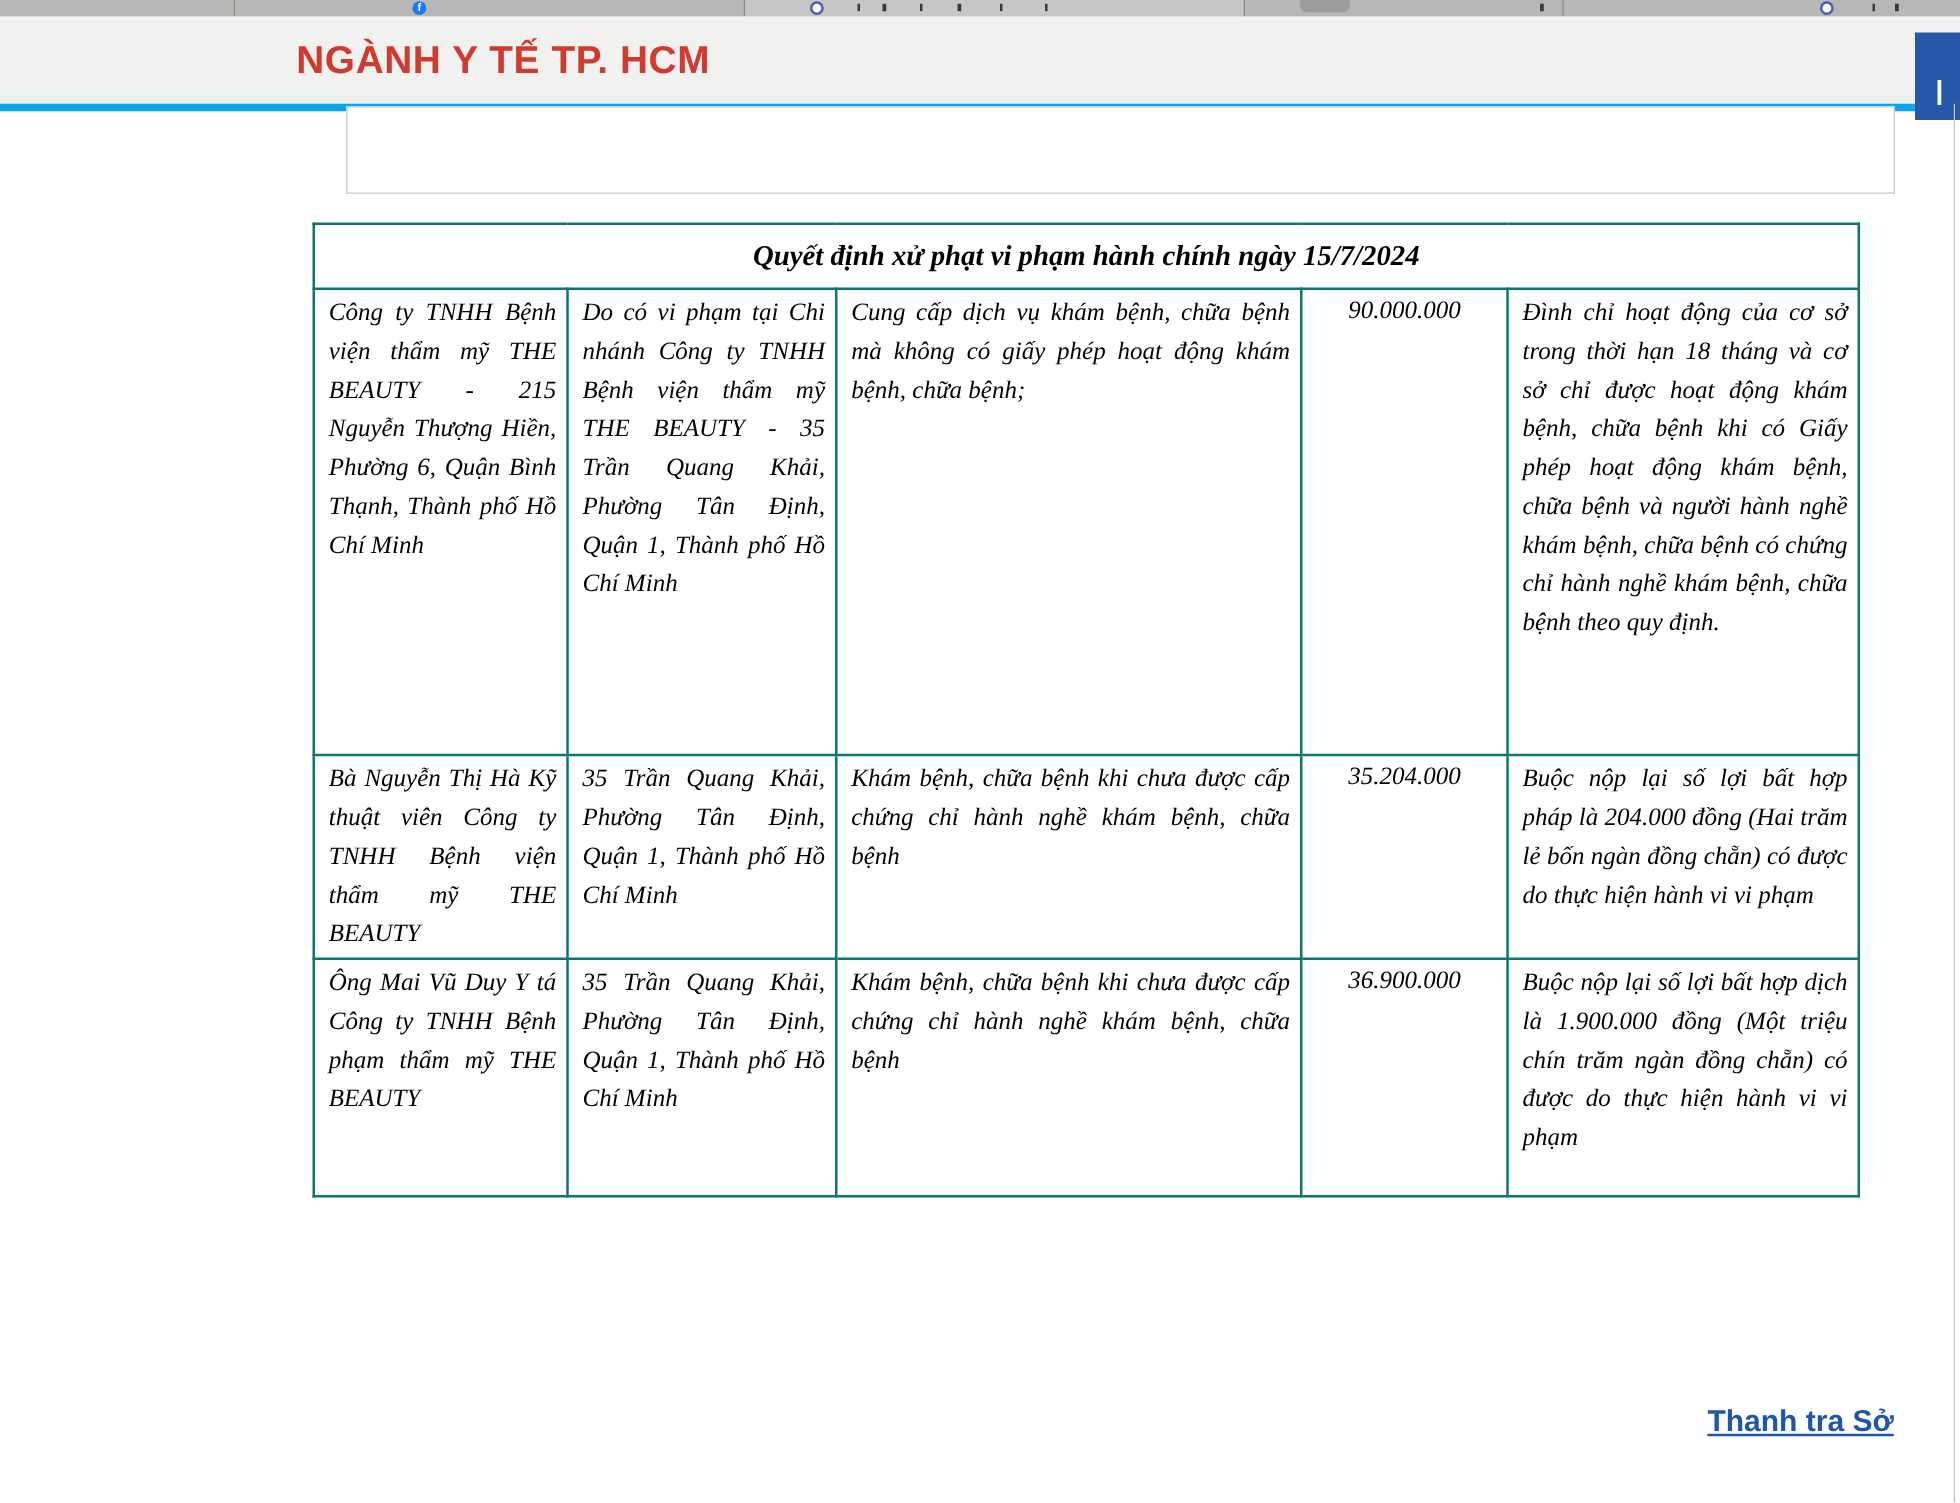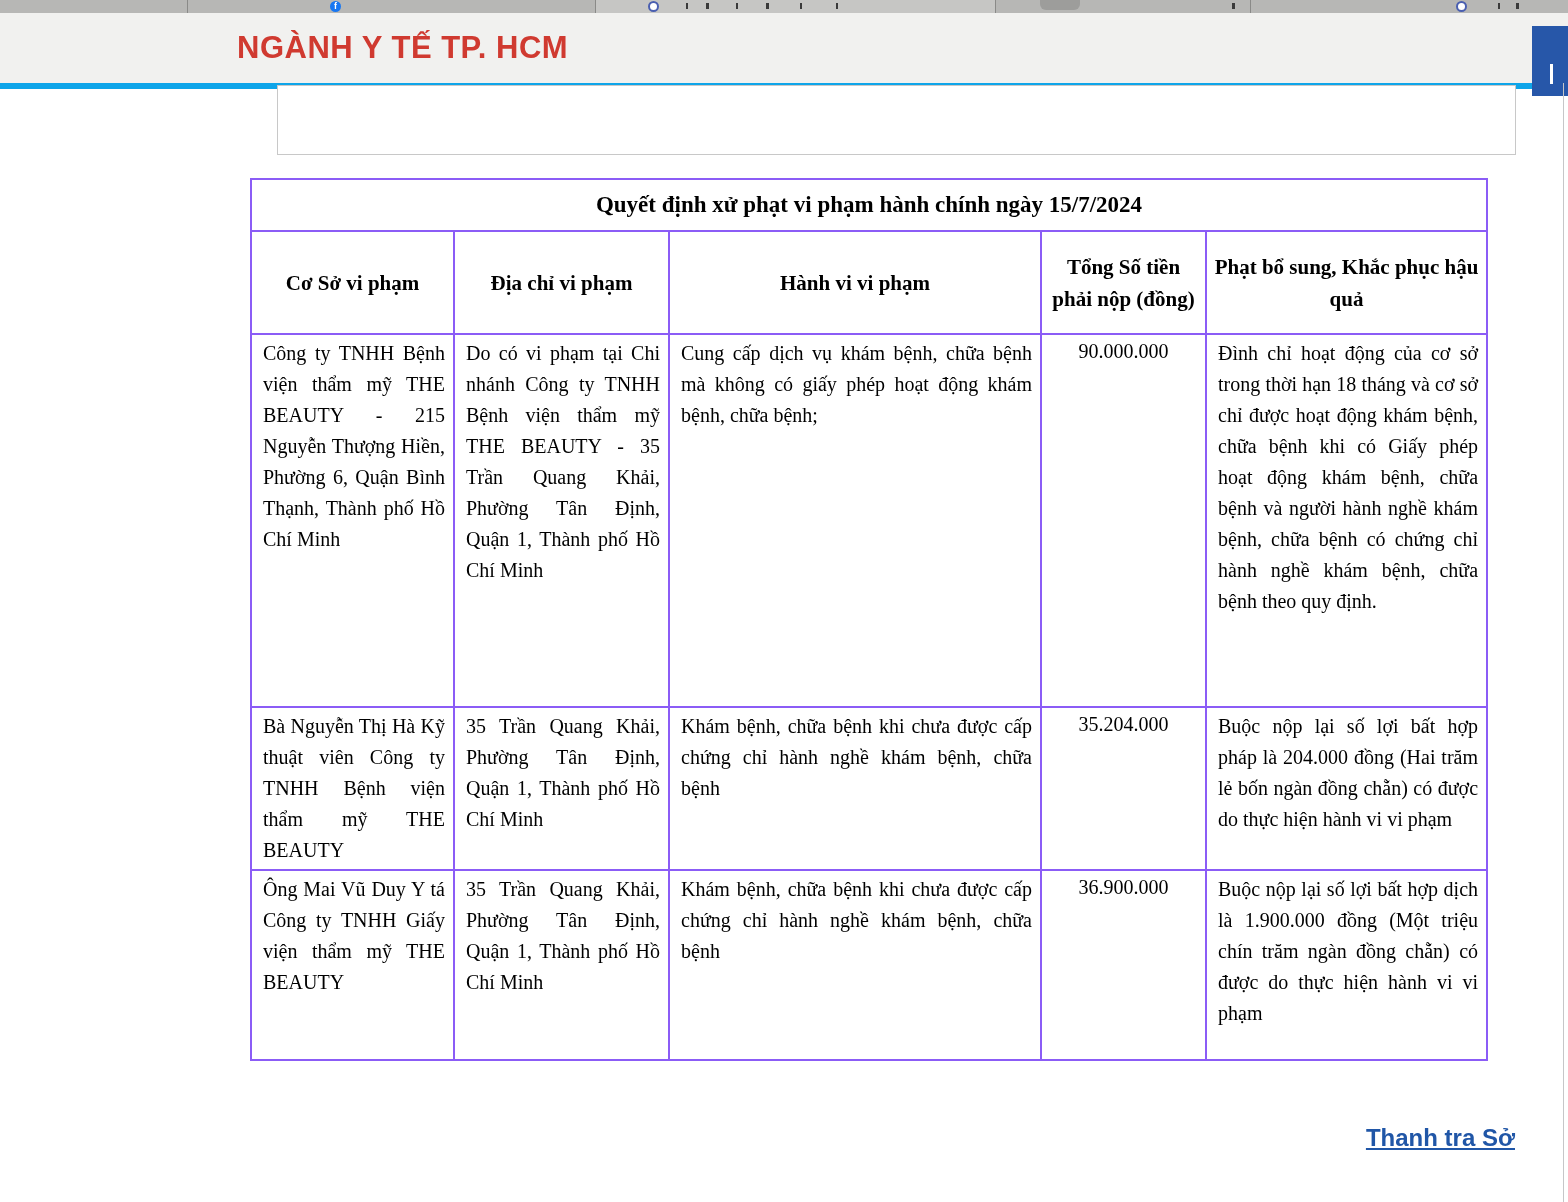--- a/index.html
+++ b/index.html
@@ -45,21 +45,21 @@
     position:absolute;left:277px;top:85px;width:1239px;height:70px;
     background:#ffffff;border:1px solid #c8c8c8;box-sizing:border-box;
   }
   .page-edge{position:absolute;left:1563px;top:83px;width:1px;height:1119px;background:#c6c6c8;}
   
   table.doc{
     position:absolute;left:250px;top:178px;width:1236px;
     border-collapse:collapse;table-layout:fixed;
     font-family:"Liberation Serif",serif;color:#000;
   }
-  table.doc td,table.doc th{border:2px solid #8b5cf6;box-sizing:border-box;}
+  table.doc td,table.doc th{border:2px solid #0f766e;box-sizing:border-box;font-style:italic;}
   td.title{
     height:52px;text-align:center;vertical-align:middle;
     font-weight:bold;font-size:23px;
   }
   th.colhead{
     height:103px;text-align:center;vertical-align:middle;
     font-weight:bold;font-size:21px;line-height:32px;padding:0 6px;
   }
   td.cell{
     vertical-align:top;text-align:justify;
@@ -119,43 +119,36 @@
     <col style="width:203px">
     <col style="width:215px">
     <col style="width:372px">
     <col style="width:165px">
     <col style="width:281px">
   </colgroup>
   <tbody>
     <tr>
       <td class="title" colspan="5">Quyết định xử phạt vi phạm hành chính ngày 15/7/2024</td>
     </tr>
-    <tr>
-      <th class="colhead">Cơ Sở vi phạm</th>
-      <th class="colhead">Địa chỉ vi phạm</th>
-      <th class="colhead">Hành vi vi phạm</th>
-      <th class="colhead">Tổng Số tiền phải nộp (đồng)</th>
-      <th class="colhead">Phạt bổ sung, Khắc phục hậu quả</th>
-    </tr>
     <tr class="r1">
       <td class="cell">Công ty TNHH Bệnh viện thẩm mỹ THE BEAUTY - 215 Nguyễn Thượng Hiền, Phường 6, Quận Bình Thạnh, Thành phố Hồ Chí Minh</td>
       <td class="cell">Do có vi phạm tại Chi nhánh Công ty TNHH Bệnh viện thẩm mỹ THE BEAUTY - 35 Trần Quang Khải, Phường Tân Định, Quận 1, Thành phố Hồ Chí Minh</td>
       <td class="cell">Cung cấp dịch vụ khám bệnh, chữa bệnh mà không có giấy phép hoạt động khám bệnh, chữa bệnh;</td>
       <td class="money">90.000.000</td>
       <td class="cell">Đình chỉ hoạt động của cơ sở trong thời hạn 18 tháng và cơ sở chỉ được hoạt động khám bệnh, chữa bệnh khi có Giấy phép hoạt động khám bệnh, chữa bệnh và người hành nghề khám bệnh, chữa bệnh có chứng chỉ hành nghề khám bệnh, chữa bệnh theo quy định.</td>
     </tr>
     <tr class="r2">
       <td class="cell">Bà Nguyễn Thị Hà Kỹ thuật viên Công ty TNHH Bệnh viện thẩm mỹ THE BEAUTY</td>
       <td class="cell">35 Trần Quang Khải, Phường Tân Định, Quận 1, Thành phố Hồ Chí Minh</td>
       <td class="cell">Khám bệnh, chữa bệnh khi chưa được cấp chứng chỉ hành nghề khám bệnh, chữa bệnh</td>
       <td class="money">35.204.000</td>
       <td class="cell">Buộc nộp lại số lợi bất hợp pháp là 204.000 đồng (Hai trăm lẻ bốn ngàn đồng chẵn) có được do thực hiện hành vi vi phạm</td>
     </tr>
     <tr class="r3">
-      <td class="cell">Ông Mai Vũ Duy Y tá Công ty TNHH Giấy viện thẩm mỹ THE BEAUTY</td>
+      <td class="cell">Ông Mai Vũ Duy Y tá Công ty TNHH Bệnh phạm thẩm mỹ THE BEAUTY</td>
       <td class="cell">35 Trần Quang Khải, Phường Tân Định, Quận 1, Thành phố Hồ Chí Minh</td>
       <td class="cell">Khám bệnh, chữa bệnh khi chưa được cấp chứng chỉ hành nghề khám bệnh, chữa bệnh</td>
       <td class="money">36.900.000</td>
       <td class="cell">Buộc nộp lại số lợi bất hợp dịch là 1.900.000 đồng (Một triệu chín trăm ngàn đồng chẵn) có được do thực hiện hành vi vi phạm</td>
     </tr>
   </tbody>
 </table>
 
 <div class="signoff" style="color:#2056a7;">Thanh tra Sở</div>
 

